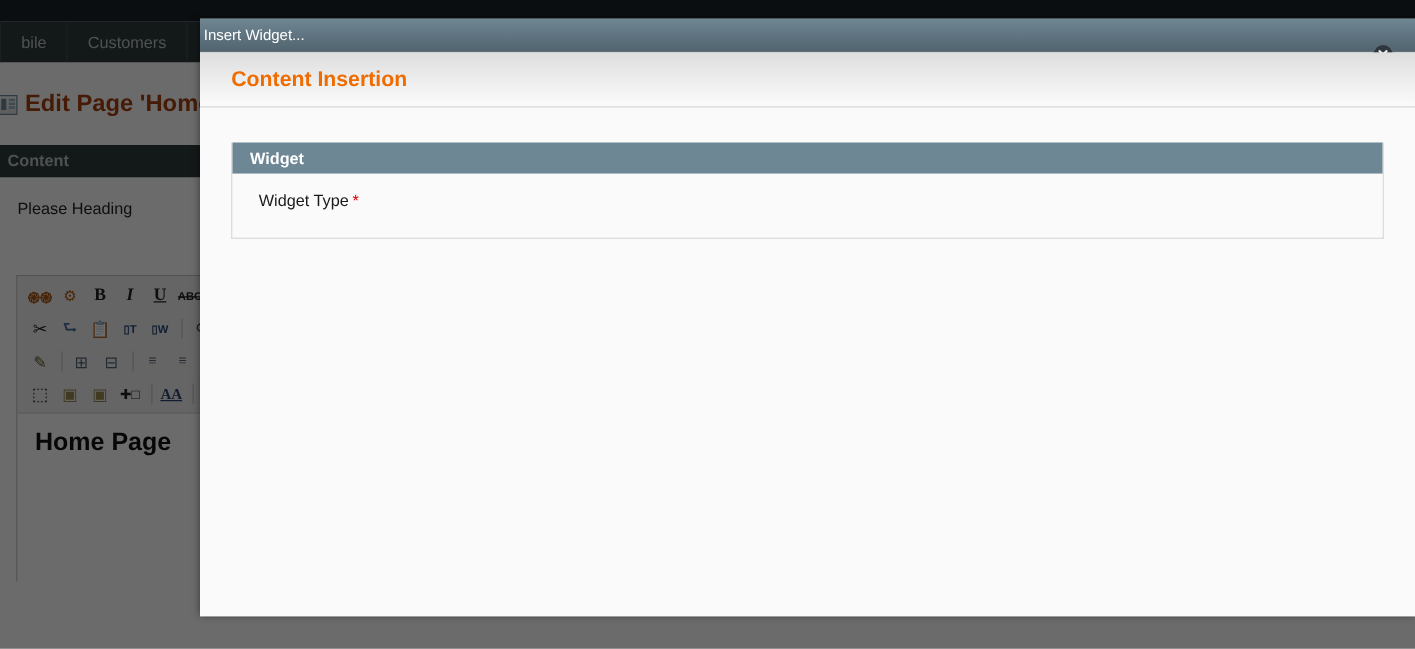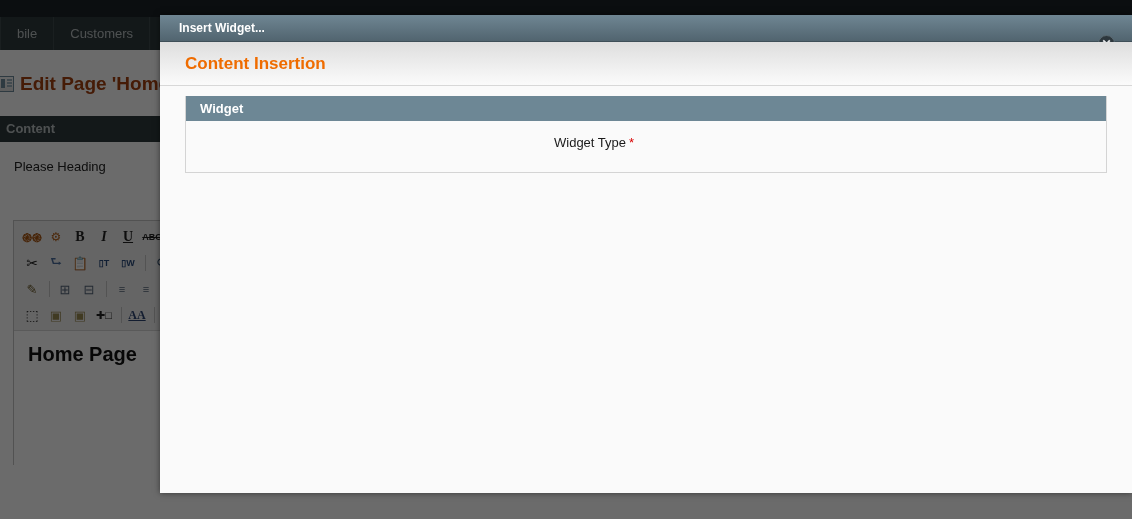--- a/index.html
+++ b/index.html
@@ -188,23 +188,23 @@
   }
   .modal-titlebar {
     height: 27px;
     background: linear-gradient(#6f8693, #51646f);
     border-bottom: 1px solid #3f4f58;
     position: relative;
   }
   .modal-title {
     color: #ffffff;
     font-size: 12px;
-    font-weight: bold;
+    font-weight: normal;
     line-height: 27px;
-    padding-left: 19px;
+    padding-left: 3px;
   }
   .modal-close {
     position: absolute; right: 17px; top: 20px;
     width: 17px; height: 17px;
     border-radius: 50%;
     background: #2d373d;
     border: 1px solid #5b6a72;
     display: flex; align-items: center; justify-content: center;
     color: #e8eaec;
     font-size: 12px; font-weight: bold;
@@ -253,42 +253,41 @@
   }
   .widget-move-icon .ar {
     position:absolute; width:0; height:0;
   }
   .widget-move-icon .ar.l { left:0; top:5px; border-top:3px solid transparent; border-bottom:3px solid transparent; border-right:4px solid #ffffff; }
   .widget-move-icon .ar.r { right:0; top:5px; border-top:3px solid transparent; border-bottom:3px solid transparent; border-left:4px solid #ffffff; }
   .widget-move-icon .ar.t { left:5px; top:-1px; border-left:3px solid transparent; border-right:3px solid transparent; border-bottom:4px solid #ffffff; }
   .widget-move-icon .ar.b { left:5px; bottom:-1px; border-left:3px solid transparent; border-right:3px solid transparent; border-top:4px solid #ffffff; }
 
   .fieldset-wrap {
-    margin: 10px 25px 0 25px;
+    margin: 28px 25px 0 25px;
     border: 1px solid #d4d4d4;
     border-top: none;
     background: #fafafa;
   }
   .fieldset-legend {
     background: #6d8795;
     color: #ffffff;
     font-size: 13px;
     font-weight: bold;
     height: 25px;
     line-height: 25px;
     padding-left: 14px;
   }
   .fieldset-body {
     padding: 14px 0 22px 0;
     background: #fafafa;
   }
   .form-row {
     display: flex; align-items: center;
     padding-left: 21px;
-    flex-direction: column;
   }
   .form-label {
     width: 205px;
     font-size: 13px;
     color: #1a1a1a;
   }
   .req-star { color: #d90000; font-size: 13px; padding-left: 3px; }
   .form-select {
     width: 280px; height: 20px;
     border: 1px solid #9a9a9a;

